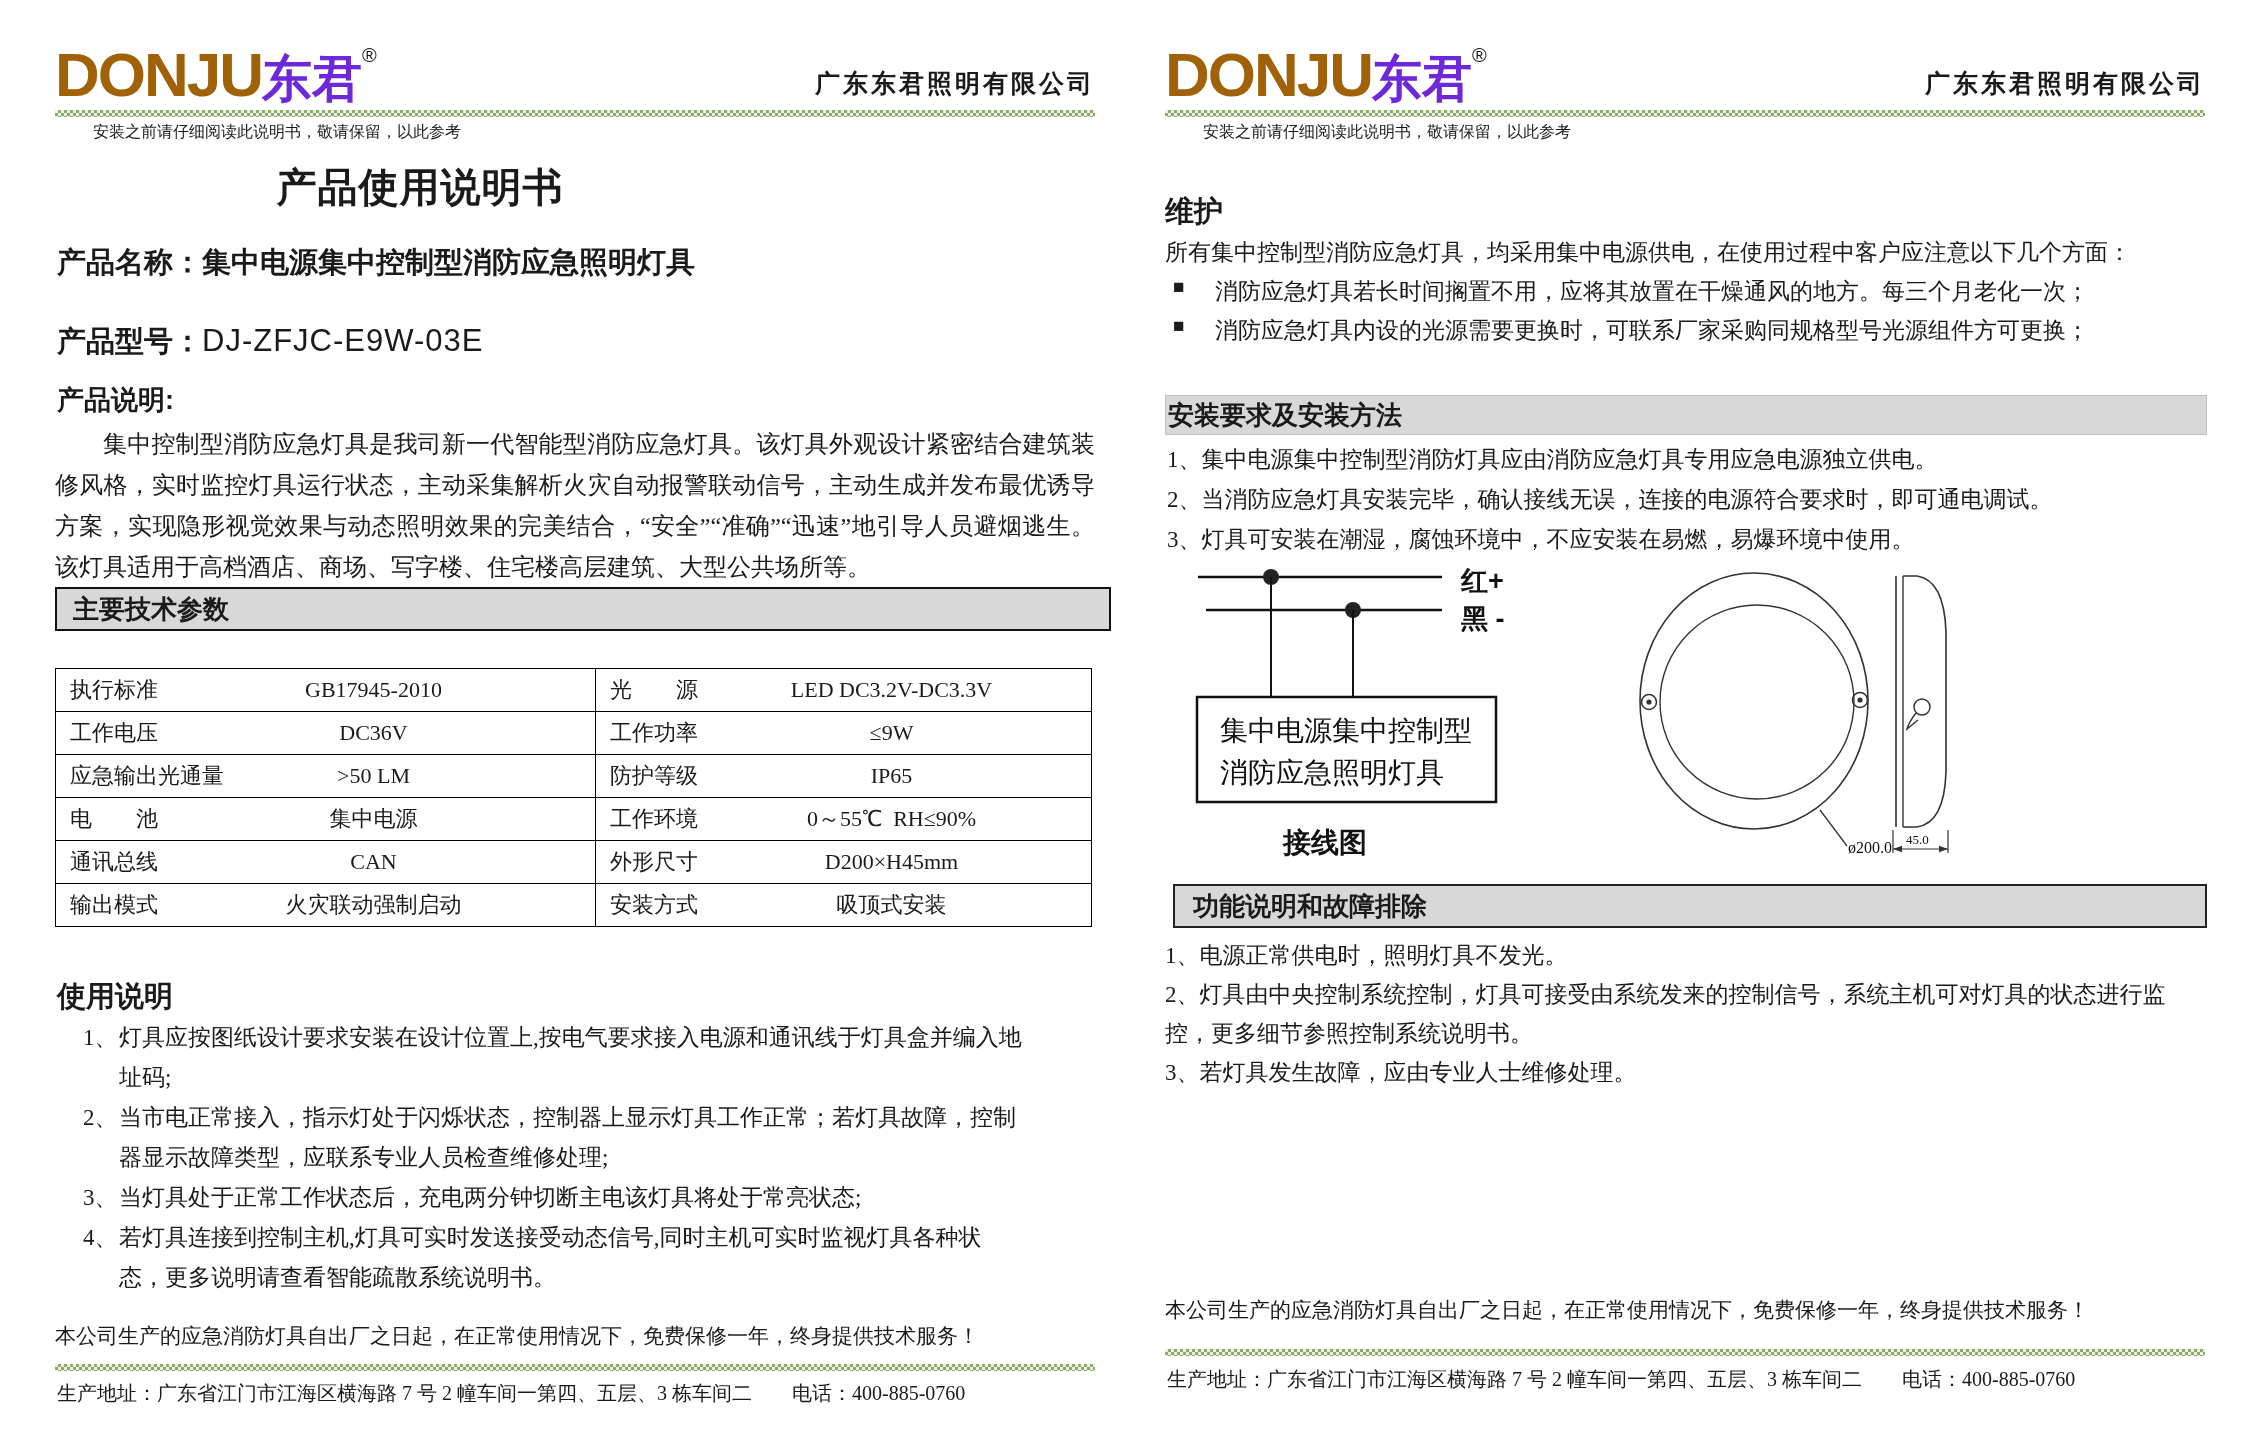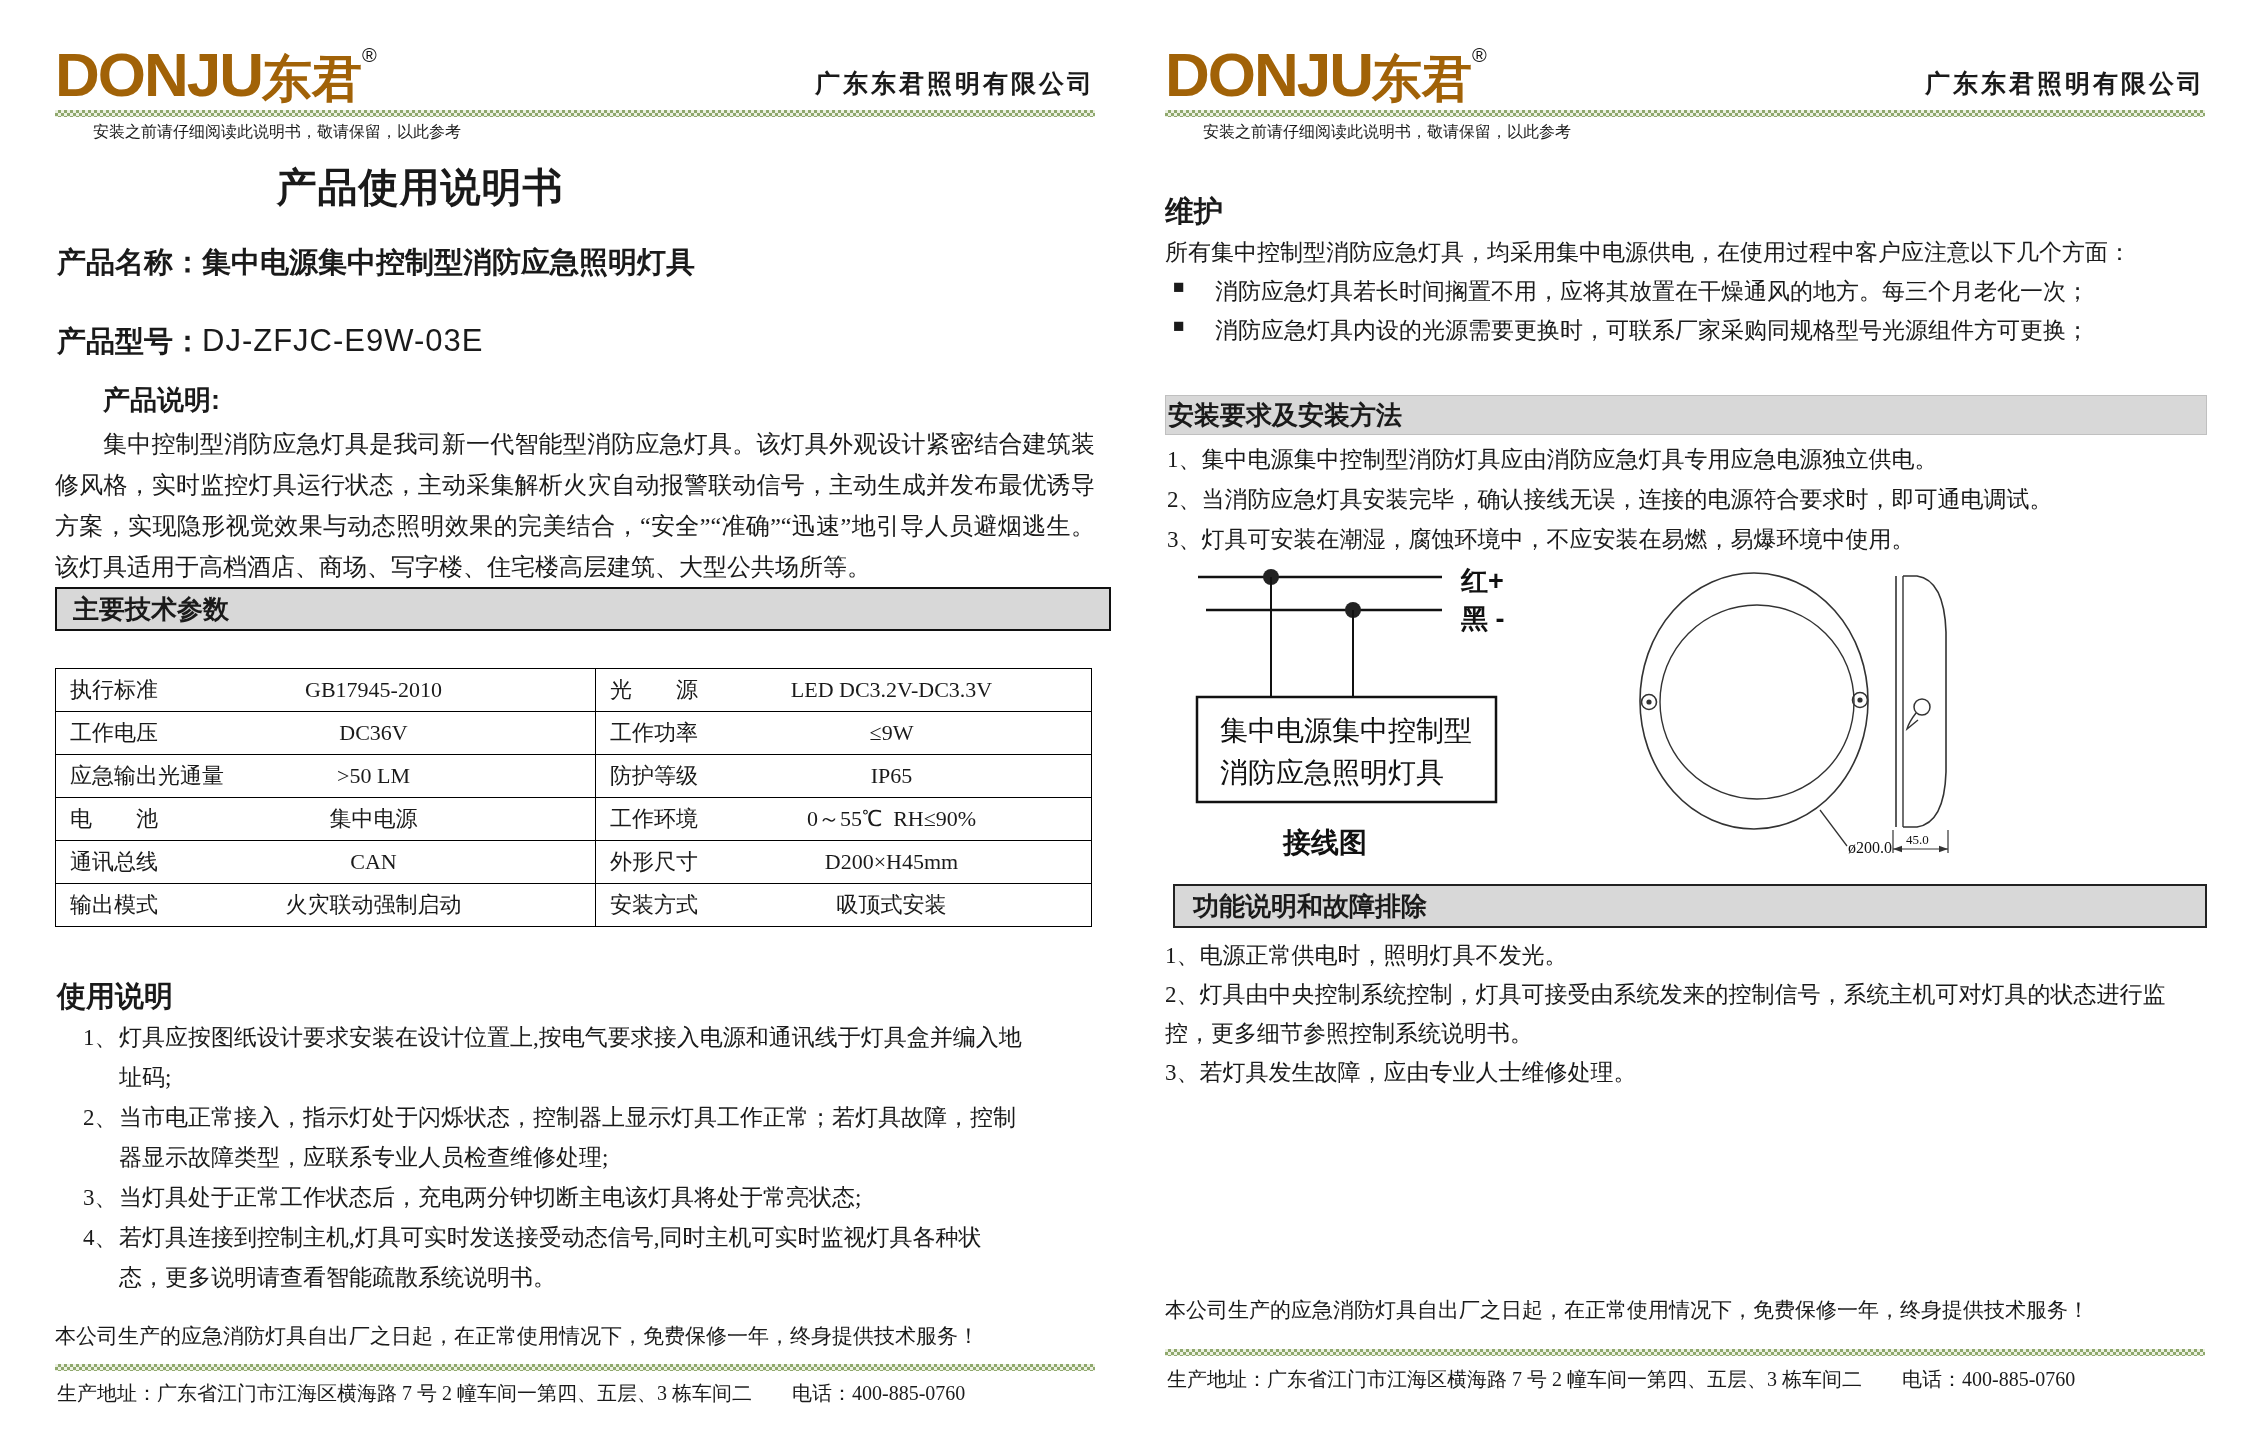--- a/index.html
+++ b/index.html
@@ -12,21 +12,21 @@
   .page-left  { left:55px;  }
   .page-right { left:1165px; }
 
   
   .logo-row { position:absolute; top:28px; left:0; width:1040px; height:78px;
               display:flex; justify-content:space-between; align-items:flex-end; }
   .logo { white-space:nowrap; line-height:1; }
   .logo-latin { font-family:"Liberation Sans", sans-serif; font-weight:900;
                 font-size:62px; color:#a16207; letter-spacing:-2px; }
   .logo-cn { font-family:"Liberation Sans", sans-serif; font-weight:900;
-             font-size:50px; color:#a16207; }
+             font-size:50px; color:#6d28d9; }
   .logo-reg { font-family:"Liberation Sans", sans-serif; font-size:20px;
               color:#141414; vertical-align:34px; }
   .company { font-family:"Liberation Sans", sans-serif; font-weight:bold;
              font-size:25px; letter-spacing:3px; padding-bottom:6px; }
   .green-divider { position:absolute; left:0; width:1040px; height:7px;
     background:repeating-conic-gradient(#8fa86d 0% 25%, #edf1e3 0% 50%) 0 0 / 6px 6px; }
   .divider-top { top:110px; }
   .notice { position:absolute; top:122px; left:38px; font-size:16px; }
 
   
@@ -35,21 +35,21 @@
 
   
   .doc-title { top:160px; left:0; width:730px; text-align:center;
                font-size:40px; letter-spacing:1px; }
   .name-line  { top:243px; left:2px; font-size:29px; font-weight:600;
                 font-family:"Liberation Sans", sans-serif; }
   .model-line { top:322px; left:2px; font-size:29px; font-weight:600;
                 font-family:"Liberation Sans", sans-serif; }
   .model-value { font-size:31px; font-weight:500; letter-spacing:1px; }
   .sec-heading { font-size:27px; }
-  .desc-heading { top:382px; left:2px;margin-left:46px; }
+  .desc-heading { top:382px; left:2px; }
   .description { top:424px; left:0; width:1040px; font-size:24px;
                  line-height:41px; text-align:justify; text-indent:2em; }
   .section-bar { background:#d8d8d8; font-size:26px;
                  font-family:"Liberation Sans", sans-serif; font-weight:bold;
                  display:flex; align-items:center; }
   .params-bar { top:587px; left:0; width:1036px; height:40px;
                 border:2px solid #111; padding-left:16px; }
   .params-table { top:668px; left:0; width:1035px; border:1px solid #000; }
   .p-tr { display:flex; height:42px; border-bottom:1px solid #000; }
   .p-tr:last-child { border-bottom:none; }

